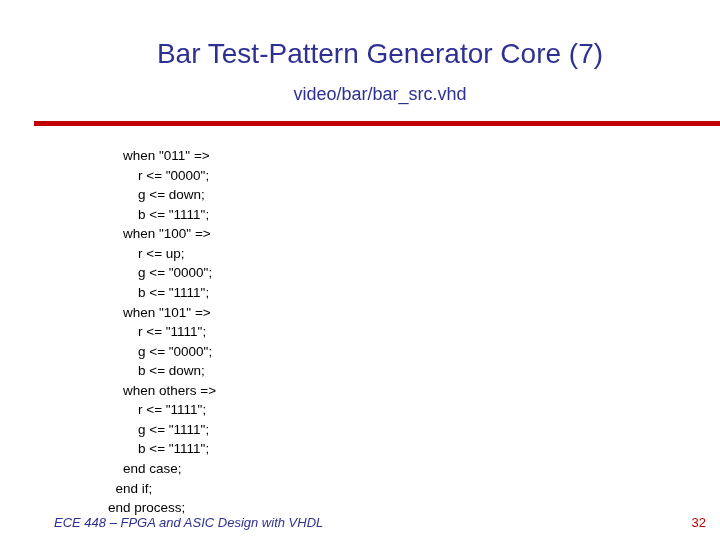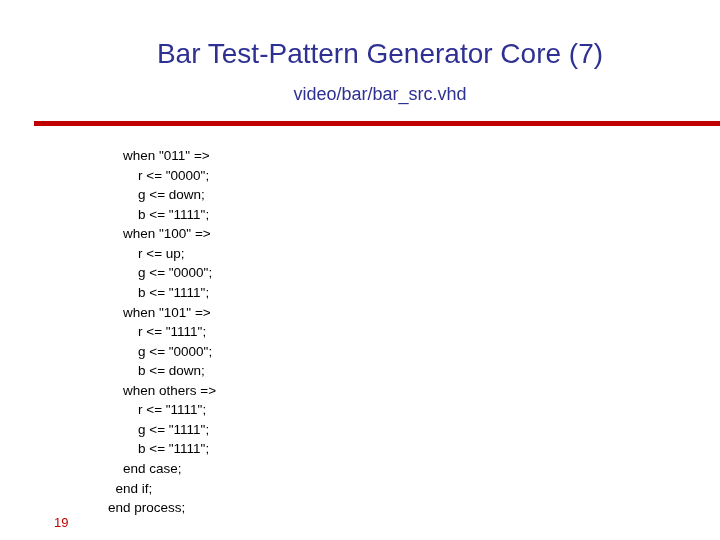--- a/index.html
+++ b/index.html
@@ -76,14 +76,15 @@
         b &lt;= down;
     when others =&gt;
         r &lt;= "1111";
         g &lt;= "1111";
         b &lt;= "1111";
     end case;
   end if;
 end process;</div>
 
 <div class="footer">
-  <span class="footer-right">19</span>
+  <span class="footer-left">ECE 448 – FPGA and ASIC Design with VHDL</span>
+  <span class="footer-right">32</span>
 </div>
 
 </body></html>

